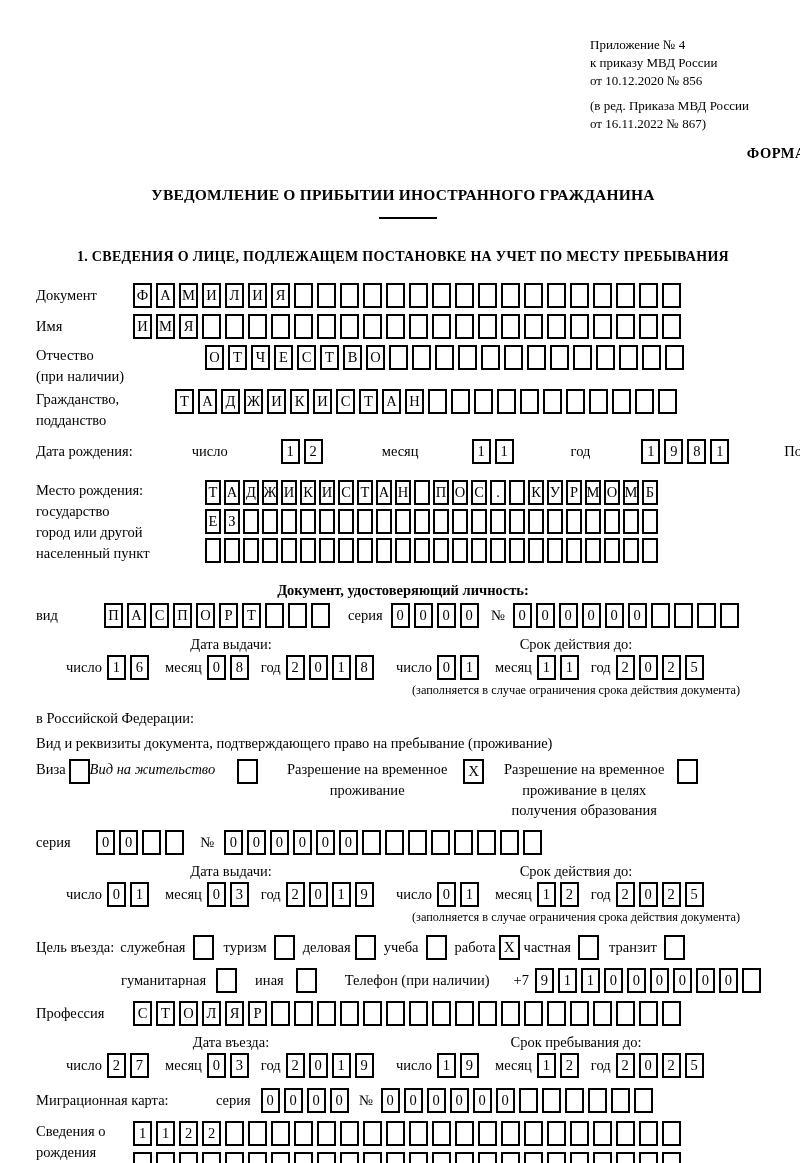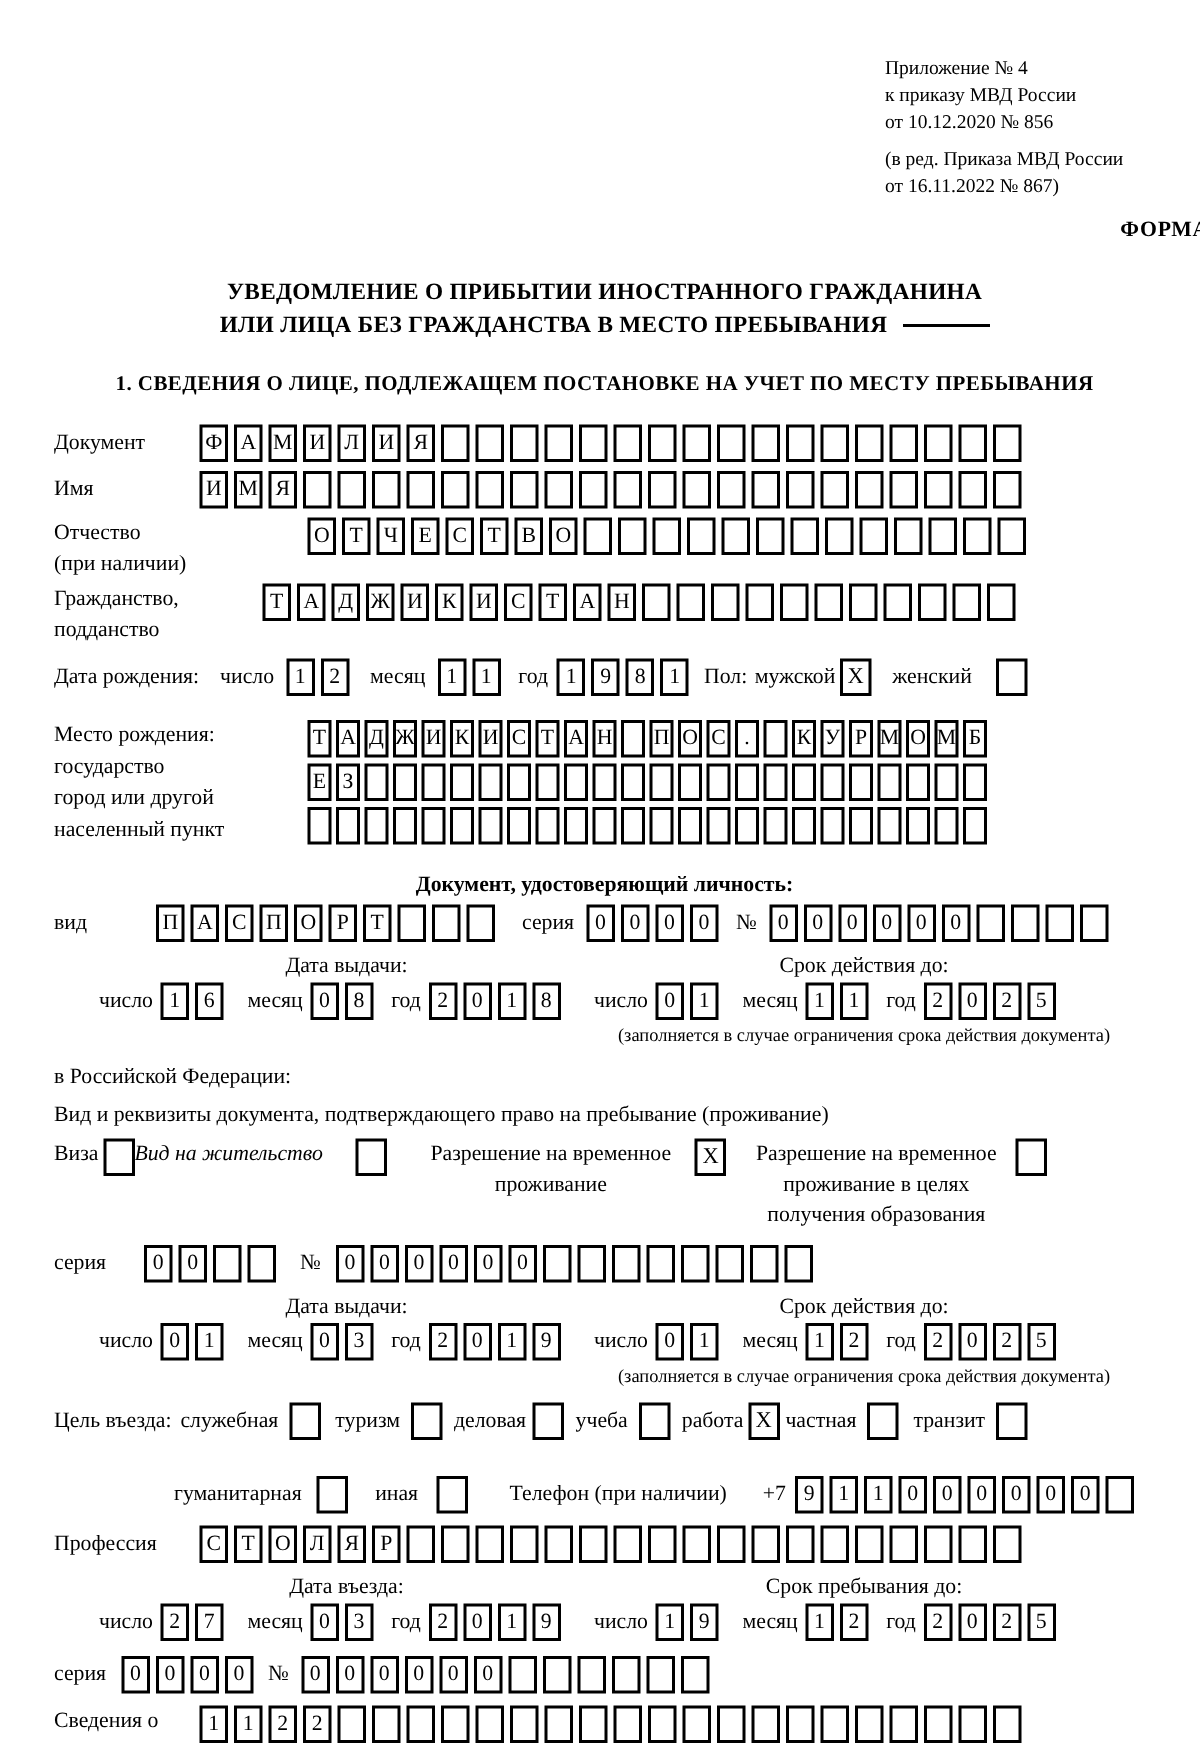--- a/index.html
+++ b/index.html
@@ -79,21 +79,21 @@
     <div>от 10.12.2020 № 856</div>
     <div class="grp2">
       <div>(в ред. Приказа МВД России</div>
       <div>от 16.11.2022 № 867)</div>
     </div>
   </div>
   <div class="forma">ФОРМА</div>
 
   <div class="title">
     <div>УВЕДОМЛЕНИЕ О ПРИБЫТИИ ИНОСТРАННОГО ГРАЖДАНИНА</div>
-    <div><span>ИЛИ ЛИЦА БЕЗ ГРАЖДАНСТВА В МЕСТО ПРЕБЫВАНИЯ</span><span class="title-underline"></span></div>
+    <div><span class="title-underline"></span></div>
   </div>
 
   <div class="section-title">1. СВЕДЕНИЯ О ЛИЦЕ, ПОДЛЕЖАЩЕМ ПОСТАНОВКЕ НА УЧЕТ ПО МЕСТУ ПРЕБЫВАНИЯ</div>
 
   <div class="row" style="margin-top:18px;">
     <span class="lbl w97">Документ</span>
     <span class="cells">
         <span class="cell">Ф</span>
         <span class="cell">А</span>
         <span class="cell">М</span>
@@ -205,21 +205,21 @@
         <span class="cell"></span>
         <span class="cell"></span>
         <span class="cell"></span>
         <span class="cell"></span>
         <span class="cell"></span>
         <span class="cell"></span>
         <span class="cell"></span>
       </span>
   </div>
 
-  <div class="row" style="margin-top:8px;">
+  <div class="row" style="margin-top:8px;gap:45px;">
     <span class="lbl">Дата рождения:</span>
     <span class="lbl" style="margin-left:14px; margin-right:8px;">число</span>
     <span class="cells">
         <span class="cell">1</span>
         <span class="cell">2</span>
       </span>
     <span class="lbl" style="margin-left:10px; margin-right:8px;">месяц</span>
     <span class="cells">
         <span class="cell">1</span>
         <span class="cell">1</span>
@@ -539,21 +539,21 @@
       </span>
     <span class="opt" style="margin-left:4px;">
         <span>частная</span>
         <span class="checkbox"></span>
       </span>
     <span class="opt" style="margin-left:10px;">
         <span>транзит</span>
         <span class="checkbox"></span>
       </span>
   </div>
-  <div class="purposerow" style="margin-left:80px; margin-top:24px;">
+  <div class="purposerow" style="margin-left:80px; margin-top:8px;justify-content:center;">
     <span class="opt">
         <span>гуманитарная</span>
         <span class="checkbox" style="margin-left:10px;"></span>
       </span>
     <span class="opt" style="margin-left:18px;">
         <span>иная</span>
         <span class="checkbox" style="margin-left:12px;"></span>
       </span>
     <span class="lbl" style="margin-left:28px;">Телефон (при наличии)</span>
     <span class="lbl" style="margin-left:24px;">+7</span>
@@ -644,20 +644,21 @@
             <span class="cell">2</span>
             <span class="cell">0</span>
             <span class="cell">2</span>
             <span class="cell">5</span>
           </span>
       </div>
     </div>
   </div>
 
   <div class="row" style="margin-top:10px;">
+    <span class="lbl" style="width:180px;">Миграционная карта:</span>
     <span class="lbl" style="margin-right:10px;">серия</span>
     <span class="cells">
         <span class="cell">0</span>
         <span class="cell">0</span>
         <span class="cell">0</span>
         <span class="cell">0</span>
       </span>
     <span class="lbl" style="margin-left:6px; margin-right:8px;">№</span>
     <span class="cells">
         <span class="cell">0</span>

